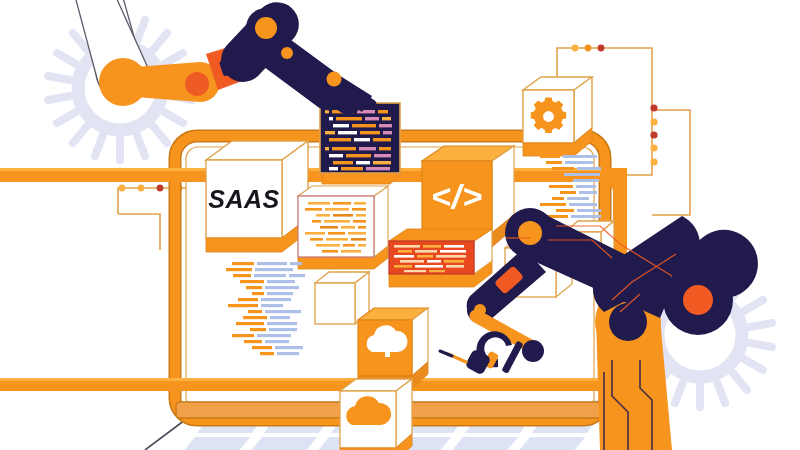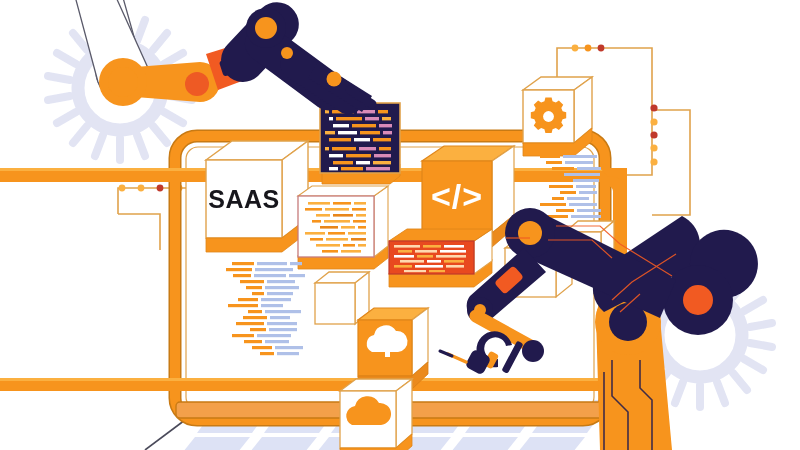--- a/index.html
+++ b/index.html
@@ -1,18 +1,18 @@
 <!DOCTYPE html>
 <html><head>
 <meta charset="utf-8">
 <style>
   html,body{margin:0;padding:0;background:#ffffff;}
   body{width:800px;height:450px;overflow:hidden;
        font-family:"Liberation Sans", sans-serif;}
-  #stage{position:relative;width:800px;height:450px;background:#1d4ed8;}
+  #stage{position:relative;width:800px;height:450px;background:#1d4ed8;font-style:italic;}
   #stage svg{display:block;}
   .saas-label{font-family:"Liberation Sans", sans-serif;font-weight:bold;
               font-size:25px;fill:#17161c;letter-spacing:0.5px;}
   .code-label{font-family:"Liberation Sans", sans-serif;font-weight:bold;
               font-size:34px;fill:#ffffff;letter-spacing:1px;}
 </style>
 </head>
 <body>
 
 <div id="stage">

